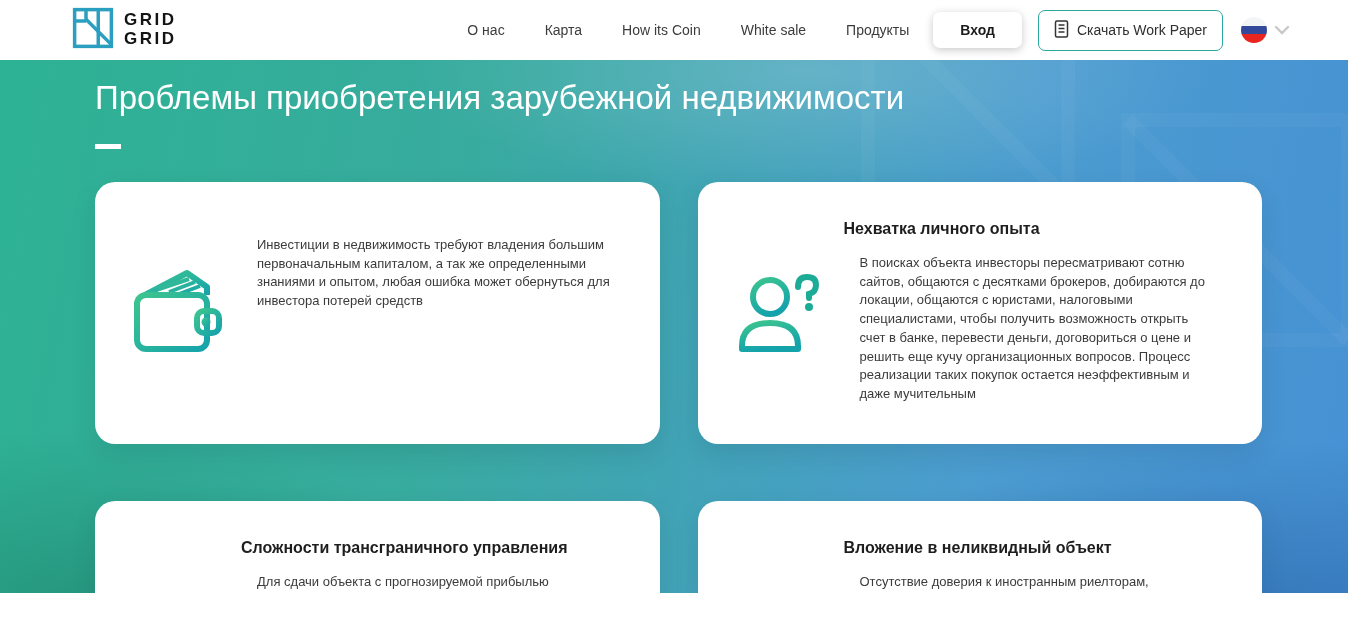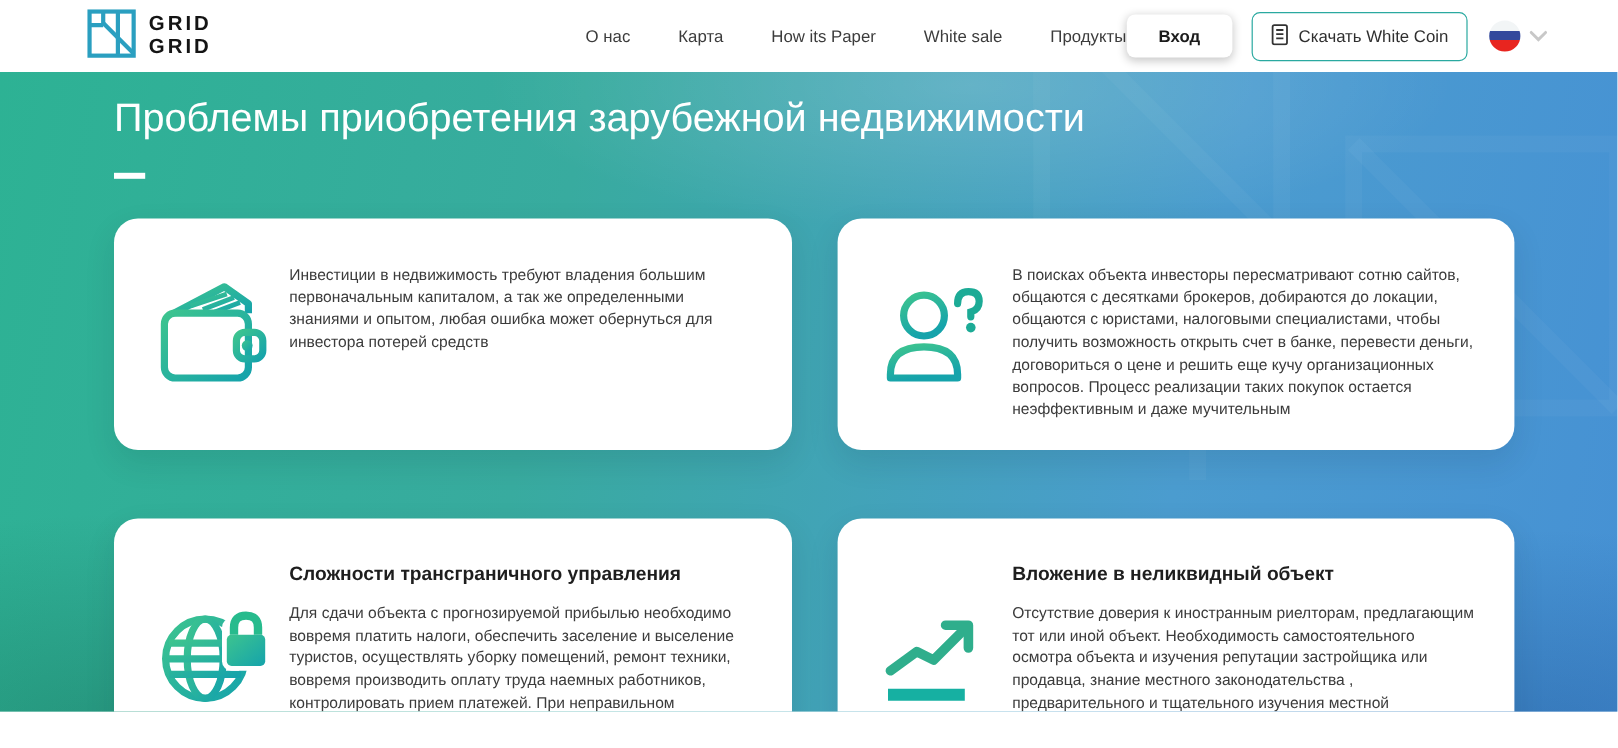--- a/index.html
+++ b/index.html
@@ -16,21 +16,21 @@
     display:flex; align-items:center;
     padding:0 58px 0 72px;
     position:relative; z-index:5;
   }
   .logo { display:flex; align-items:center; gap:10px; cursor:pointer; }
   .logo-text { font-weight:bold; font-size:17px; line-height:1.1; letter-spacing:2.5px; color:#141414; }
   .nav { display:flex; gap:40px; margin-left:auto; font-size:14px; color:#3c3c3c; }
   .nav-item { cursor:pointer; white-space:nowrap; }
   .btn { font-family:inherit; cursor:pointer; white-space:nowrap; }
   .btn-login {
-    background:#fff; border:none; border-radius:7px;
+    margin-left:24px; background:#fff; border:none; border-radius:7px;
     padding:10px 27px; font-size:14px; font-weight:bold; color:#1b1b1b;
     box-shadow:0 2px 8px rgba(0,0,0,0.22);
   }
   .btn-register {
     margin-left:14px; border:none; border-radius:4px;
     padding:11px 21px; font-size:14px; color:#fff;
     background:linear-gradient(90deg,#2ec492,#16a6a6);
   }
   .btn-wp {
     margin-left:16px; background:#fff; border:1px solid #2aa9a0; border-radius:7px;
@@ -64,21 +64,21 @@
     column-gap:38px; row-gap:57px;
   }
   .card {
     background:#fff; border-radius:20px; min-height:180px;
     position:relative; padding:38px 30px 24px 146px;
     box-shadow:0 10px 26px rgba(0,25,40,0.10);
   }
   .card-icon { position:absolute; left:30px; top:50%; transform:translateY(-50%); width:104px; height:104px; }
   .card-icon svg { width:100%; height:100%; display:block; }
   .card-title { margin:0 0 14px; font-size:16px; font-weight:bold; color:#1e1e1e; }
-  .card-body { margin:0; font-size:13px; line-height:1.44; color:#3b3b3b; }
+  .card-body { margin:16px; font-size:13px; line-height:1.44; color:#3b3b3b; }
 
   .chevron svg { display:block; }
 </style>
 </head>
 <body>
 
 <header class="header">
   <div class="logo">
     <span>
       <svg width="42" height="42" viewBox="0 0 48 48" fill="none" stroke="#2a9fc0" stroke-width="4">
@@ -91,36 +91,36 @@
     </span>
     <span class="logo-text">
       <span>GRID</span><br>
       <span>GRID</span>
     </span>
   </div>
 
   <nav class="nav">
     <span class="nav-item">О нас</span>
     <span class="nav-item">Карта</span>
-    <span class="nav-item">How its Paper</span>
+    <span class="nav-item">How its Coin</span>
     <span class="nav-item">White sale</span>
     <span class="nav-item">Продукты</span>
   </nav>
 
   <button class="btn btn-login">Вход</button>
   <button class="btn btn-wp">
     <span>
       <svg width="15" height="18" viewBox="0 0 15 18" fill="none" stroke="#333" stroke-width="1.5">
         <rect x="1.5" y="1" width="12" height="16" rx="1.5"></rect>
         <line x1="4.5" y1="5" x2="10.5" y2="5"></line>
         <line x1="4.5" y1="8.5" x2="10.5" y2="8.5"></line>
         <line x1="4.5" y1="12" x2="10.5" y2="12"></line>
       </svg>
     </span>
-    <span>Скачать White Coin</span>
+    <span>Скачать Work Paper</span>
   </button>
 
   <div class="lang">
     <span class="flag"></span>
     <span class="chevron">
       <svg width="16" height="10" viewBox="0 0 16 10" fill="none" stroke="#c8c8c8" stroke-width="2.4" stroke-linecap="round">
         <polyline points="2,2 8,8 14,2"></polyline>
       </svg>
     </span>
   </div>
@@ -167,20 +167,21 @@
             <stop offset="0" stop-color="#3dc48f"></stop>
                 <stop offset="1" stop-color="#15a3ab"></stop>
           </linearGradient>
             </defs>
           <circle cx="42" cy="36" r="17" stroke="url(#g2)" stroke-width="6"></circle>
           <path d="M14 88 L14 85 Q14 62 42 62 Q70 62 70 85 L70 88 Z" stroke="url(#g2)" stroke-width="6" stroke-linejoin="round"></path>
           <path d="M70 26 Q70 16 79 16 Q88 16 88 24 Q88 31 81 33 L81 37" stroke="#1cab96" stroke-width="6" stroke-linecap="round"></path>
           <circle cx="81" cy="46" r="4" fill="#1cab96"></circle>
         </svg>
       </span>
+      <h3 class="card-title">Нехватка личного опыта</h3>
       <p class="card-body">В поисках объекта инвесторы пересматривают сотню сайтов, общаются с десятками брокеров, добираются до локации, общаются с юристами, налоговыми специалистами, чтобы получить возможность открыть счет в банке, перевести деньги, договориться о цене и решить еще кучу организационных вопросов. Процесс реализации таких покупок остается неэффективным и даже мучительным</p>
     </article>
 
     <article class="card">
       <span class="card-icon">
         <svg viewBox="0 0 104 104" fill="none">
           <defs>
               <linearGradient id="g3" x1="0" y1="0" x2="1" y2="1">
             <stop offset="0" stop-color="#3dc48f"></stop>
                 <stop offset="1" stop-color="#15a3ab"></stop>

